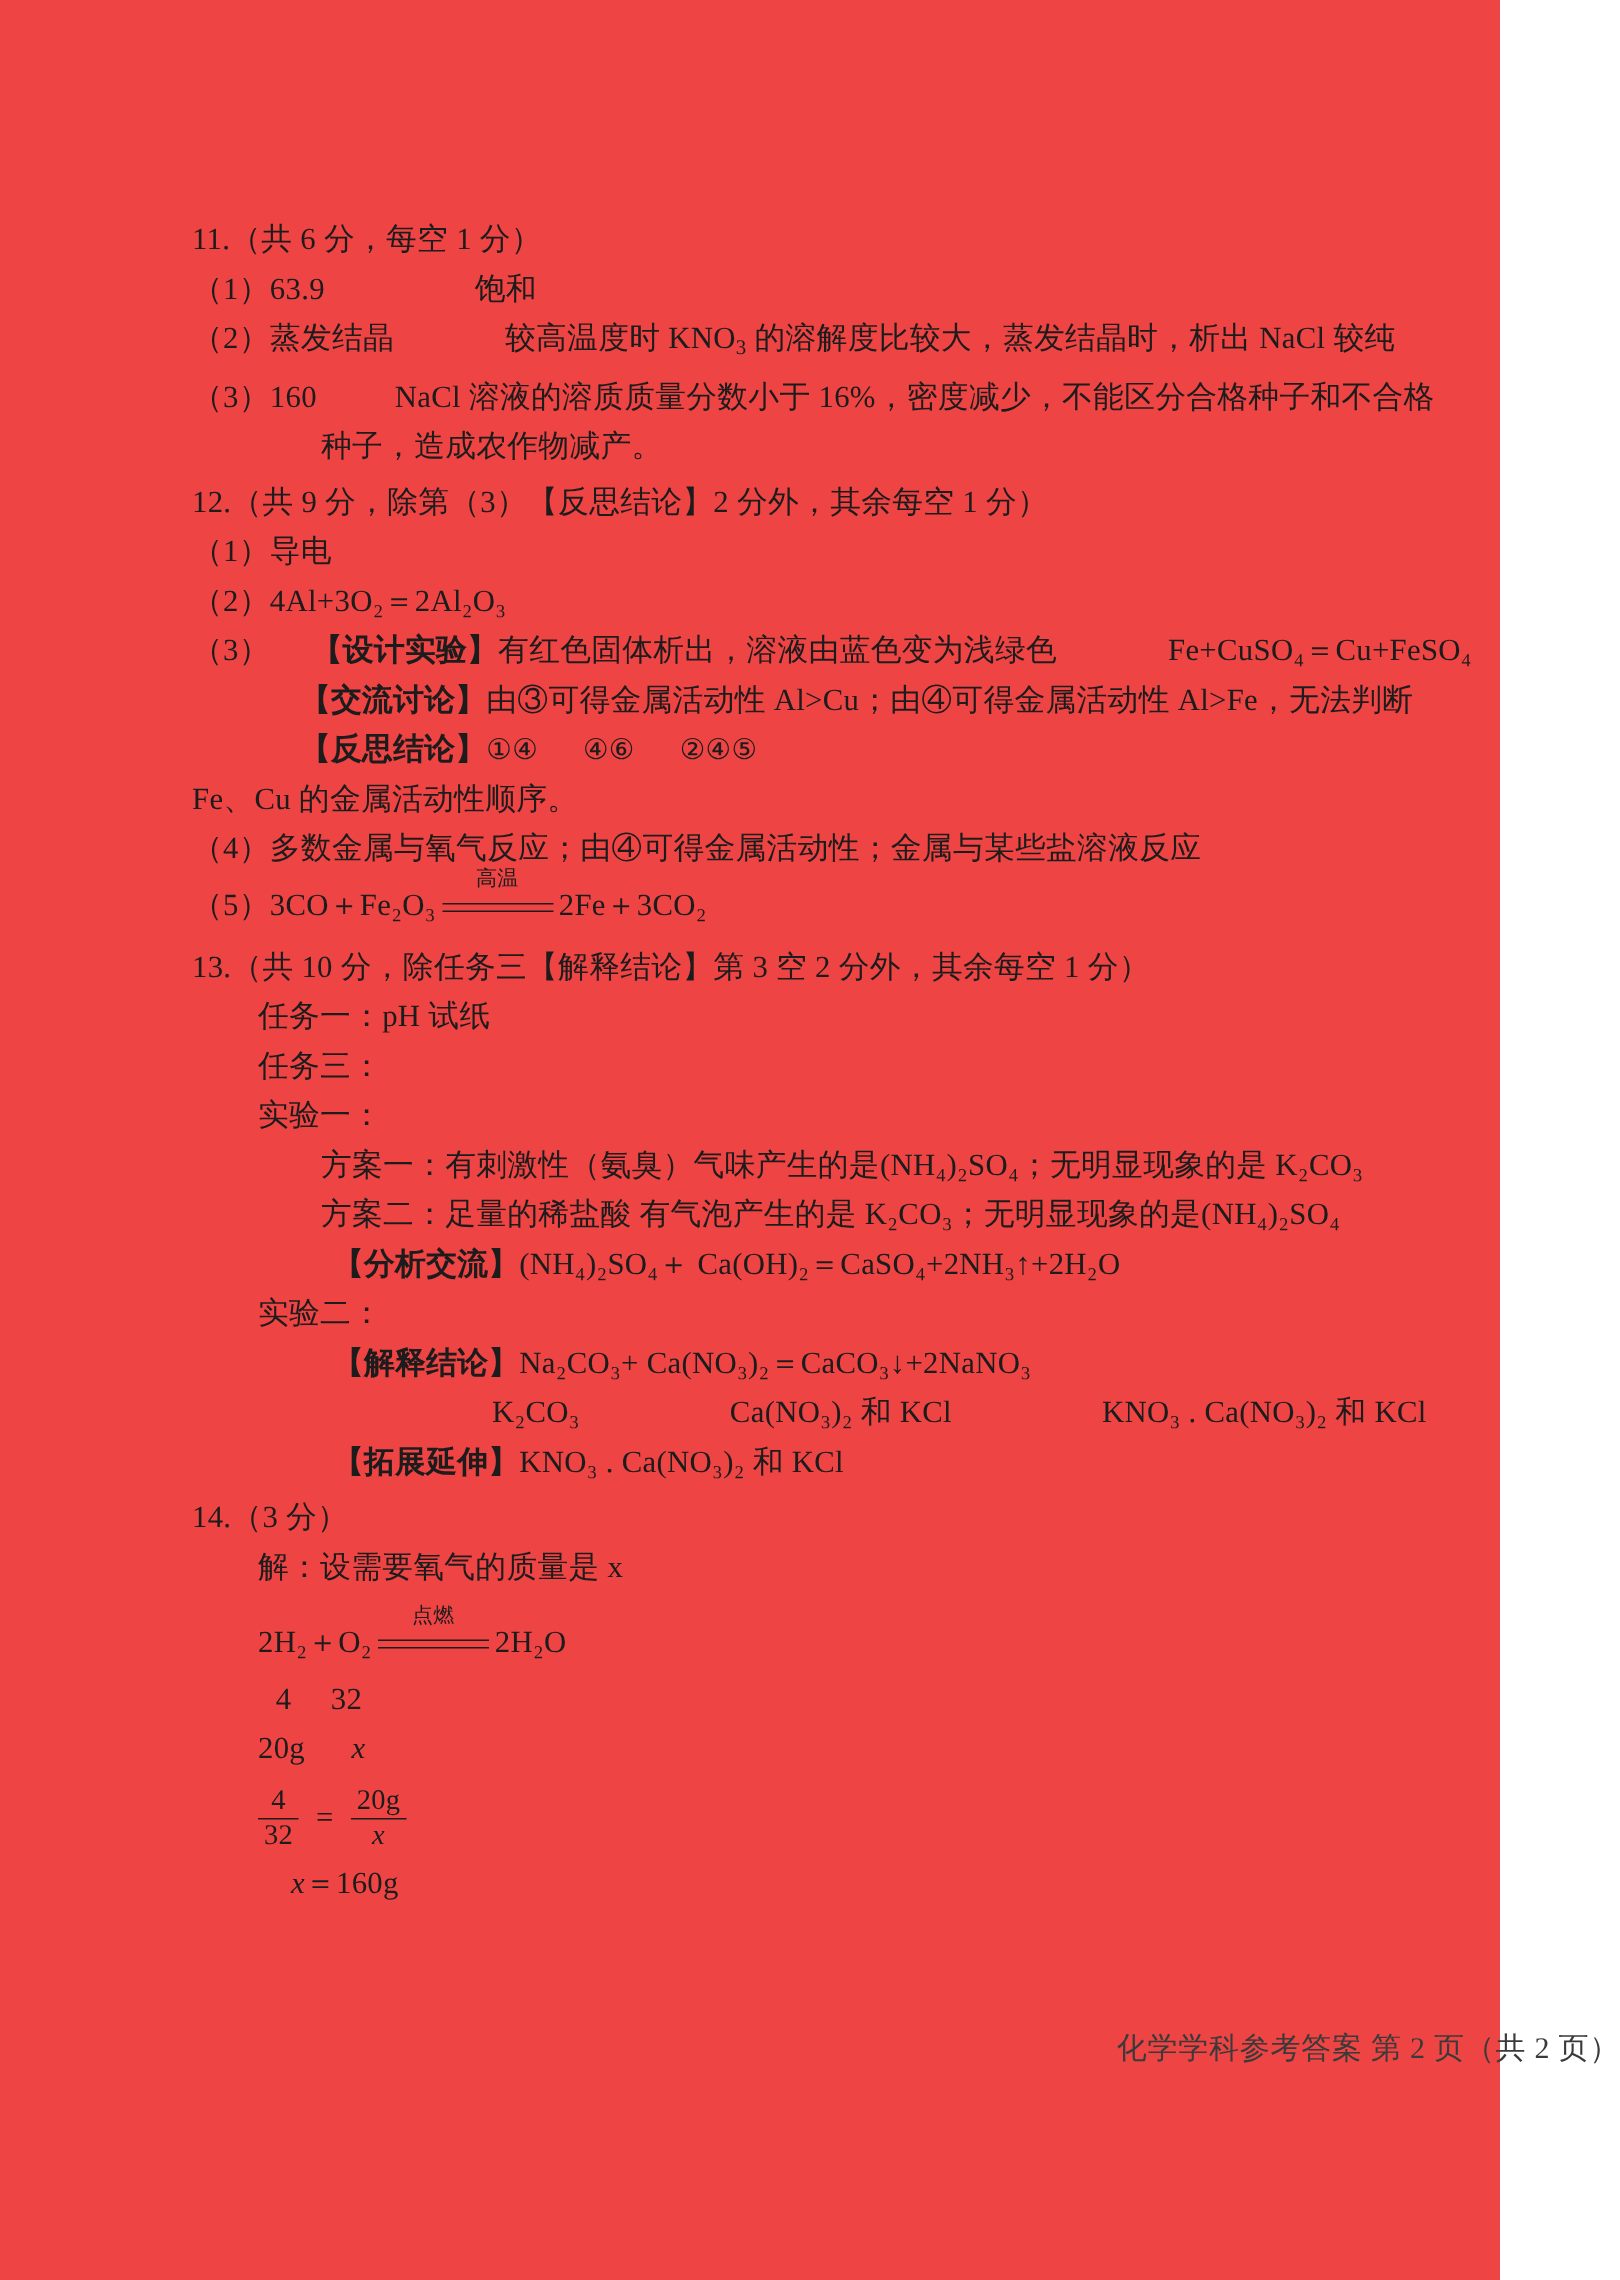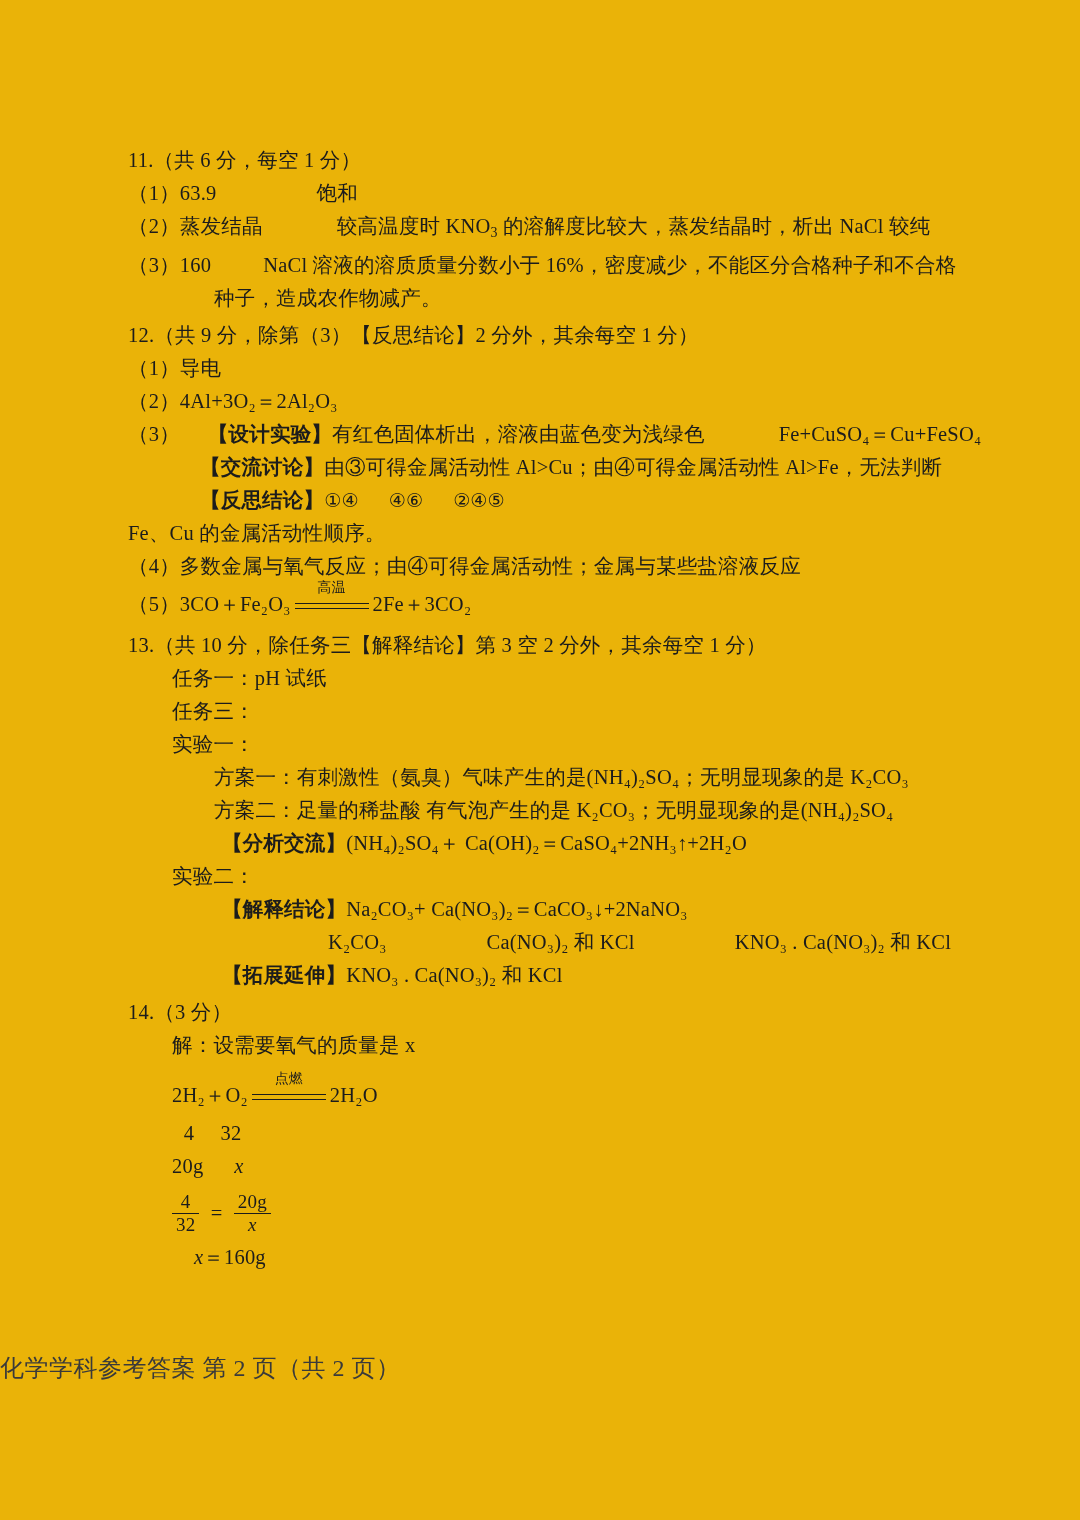--- a/index.html
+++ b/index.html
@@ -11,23 +11,23 @@
     width: 1080px;
     height: 1520px;
     font-family: "Liberation Serif", "DejaVu Serif", serif;
     color: #1c1c1c;
     position: relative;
     overflow: hidden;
   }
   .page {
     position: absolute;
     left: 0; top: 0;
-    width: 1080px;
+    width: 1000px;
     height: 1520px;
-    background: #eab308;
+    background: #ef4444;
   }
   .content {
     position: absolute;
     left: 128px;
     top: 140px;
     width: 800px;
   }
   .line {
     font-size: 20.5px;
     line-height: 33px;
@@ -80,22 +80,22 @@
   }
   .frac .num { display: block; padding: 0 4px; }
   .frac .den { display: block; padding: 0 4px; border-top: 1.4px solid #1c1c1c; }
   .fraceq { display: inline-block; vertical-align: middle; margin: 0 6px; }
   .ital { font-style: italic; }
   .footer {
     position: absolute;
     left: 0;
     top: 1352px;
     width: 1080px;
-    text-align: left;
-    font-size: 24px;
+    text-align: right;
+    font-size: 20px;
     color: #3a3a3a;
     letter-spacing: 0.5px;
   }
   .circnum {
     font-family: "DejaVu Sans", sans-serif;
     font-size: 19px;
   }
 </style>
 </head>
 <body>

